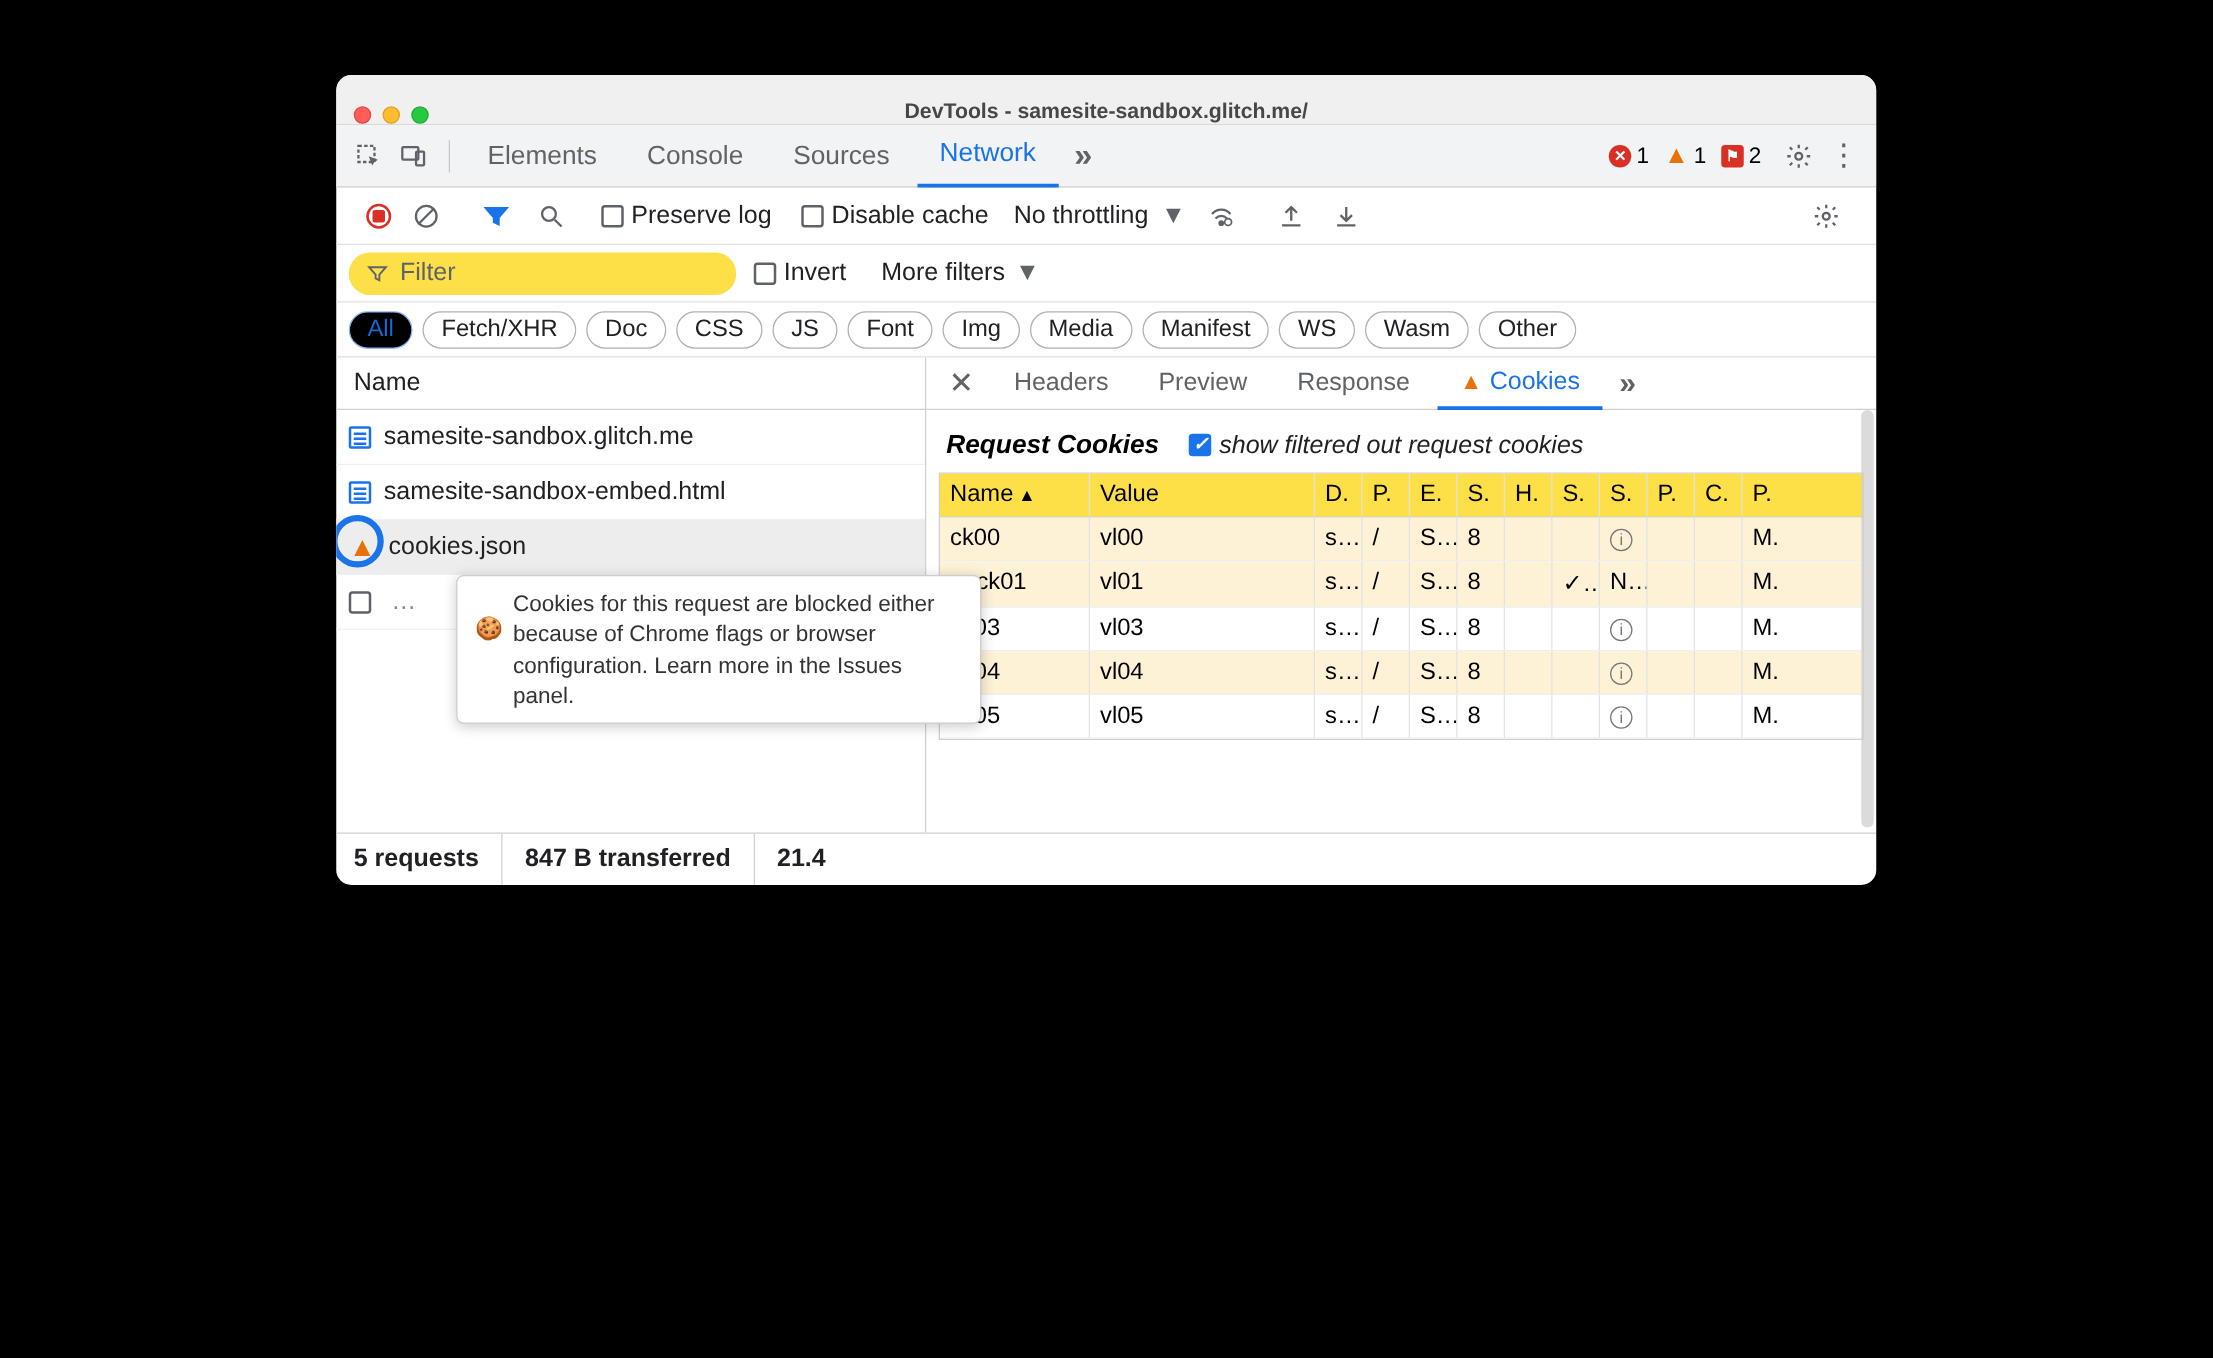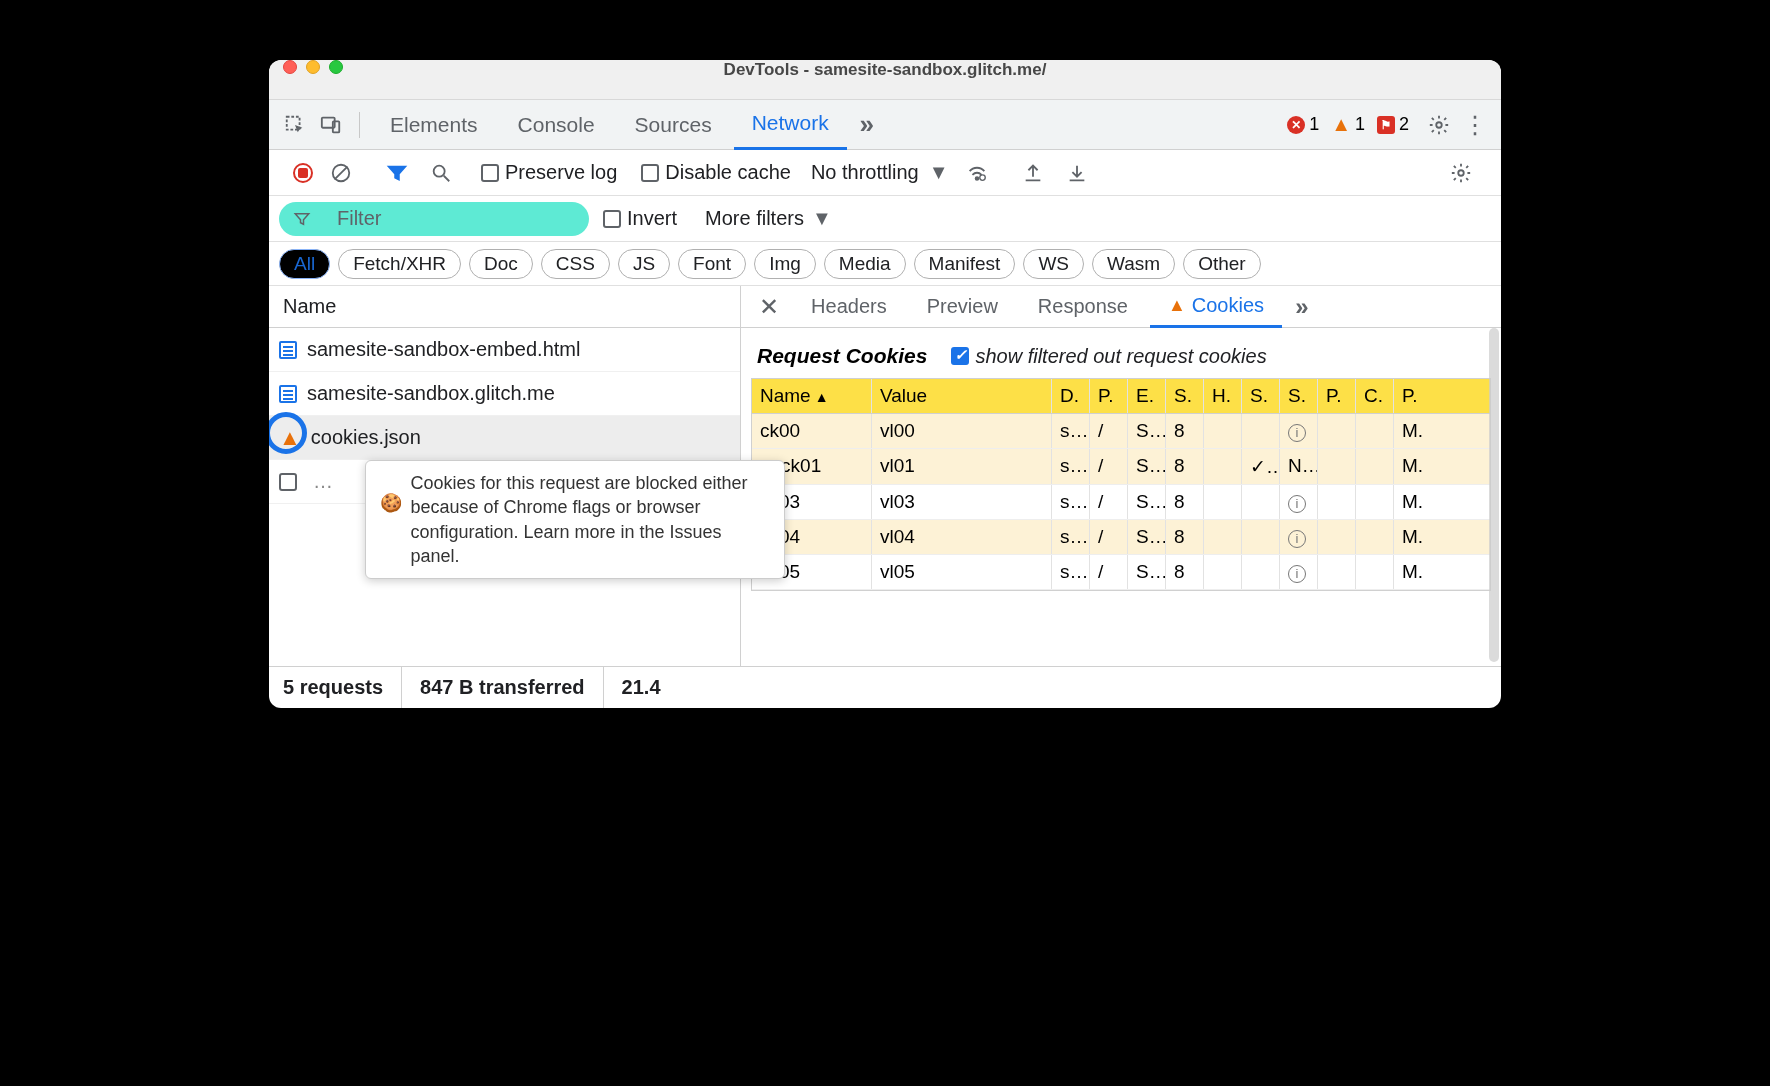--- a/index.html
+++ b/index.html
@@ -21,21 +21,21 @@
     overflow: visible;
     box-shadow: 0 20px 60px rgba(0,0,0,0.5);
     position: relative;
   }
   .titlebar {
     height: 40px;
     background: #f0f0f0;
     border-top-left-radius: 12px;
     border-top-right-radius: 12px;
     display: flex;
-    align-items: flex-start;
+    align-items: flex-end;
     padding: 0 14px;
     position: relative;
     border-bottom: 1px solid #d8d8d8;
   }
   .traffic { display: flex; gap: 9px; }
   .traffic span { width: 14px; height: 14px; border-radius: 50%; display: inline-block; }
   .tl-close { background: #ff5f57; border: 1px solid #e24640; }
   .tl-min   { background: #febc2e; border: 1px solid #dfa023; }
   .tl-max   { background: #28c840; border: 1px solid #1dad2c; }
   .title { position: absolute; left:0; right:0; text-align:center; font-size: 17px; font-weight: 600; color:#474747; pointer-events:none;}
@@ -55,21 +55,21 @@
 
   .subbar { display:flex; align-items:center; height:46px; padding:0 24px; gap:12px; border-bottom:1px solid #e0e0e0;}
   .rec-btn { width:20px;height:20px;border:2px solid #d93025;border-radius:50%;display:flex;align-items:center;justify-content:center;}
   .rec-btn::after{content:"";width:10px;height:10px;background:#d93025;border-radius:2px;}
   .chk { width:18px;height:18px;border:2px solid #5f6368;border-radius:3px;display:inline-block;vertical-align:middle;margin-right:6px;}
   .chk.checked { background:#1a73e8;border-color:#1a73e8;position:relative;}
   .chk.checked::after{content:"✓";color:#fff;position:absolute;left:1px;top:-3px;font-size:15px;font-weight:bold;}
   .label-inline { display:flex;align-items:center;color:#202124;font-size:20px;}
   
   .filterbar { display:flex;align-items:center;height:46px;padding:0 10px;gap:14px;border-bottom:1px solid #e0e0e0;}
-  .filter-input { background:#5eead4;border-radius:20px;height:34px;width:310px;display:flex;align-items:center;padding:0 14px;color:#5f6368;gap:26px;font-size:20px;}
+  .filter-input { background:#fde047;border-radius:20px;height:34px;width:310px;display:flex;align-items:center;padding:0 14px;color:#5f6368;gap:9px;font-size:20px;}
   
   .chipbar { display:flex;align-items:center;height:44px;padding:0 10px;gap:8px;border-bottom:1px solid #e0e0e0;}
   .chip { border:1px solid #b0b0b0;border-radius:16px;padding:3px 14px;font-size:19px;color:#202124;cursor:pointer;background:#fff;}
   .chip.active { background:#000000;border-color:#8ab4f8;color:#1967d2;}
   
   .content { display:flex; height:380px; position:relative;}
   .left-panel { width:472px; border-right:1px solid #d0d0d0; display:flex;flex-direction:column;}
   .col-head { height:42px;border-bottom:1px solid #d0d0d0;display:flex;align-items:center;padding:0 14px;font-size:20px;color:#202124;}
   .req-row { height:44px;display:flex;align-items:center;padding:0 10px;gap:10px;font-size:20px;color:#202124;border-bottom:1px solid #f0f0f0;cursor:pointer;}
   .req-row.selected { background:#ededed;}
@@ -265,27 +265,27 @@
         <div class="chip">Other</div>
       </div>
 
   <div class="content">
     <div class="left-panel">
       <div class="col-head">Name</div>
       <div id="req-list">
             <div class="req-row-wrap">
               <div class="req-row">
                 <span class="doc-icon"></span>
-                <span>samesite-sandbox-embed.html</span>
+                <span>samesite-sandbox.glitch.me</span>
               </div>
             </div>
             <div class="req-row-wrap">
               <div class="req-row">
                 <span class="doc-icon"></span>
-                <span>samesite-sandbox.glitch.me</span>
+                <span>samesite-sandbox-embed.html</span>
               </div>
             </div>
             <div class="req-row-wrap">
               <div class="req-row selected">
                 <span class="warn-icon-lg">▲</span>
                 <span>cookies.json</span>
               </div>
               <div class="highlight-circle"></div>
             </div>
             <div class="req-row">

